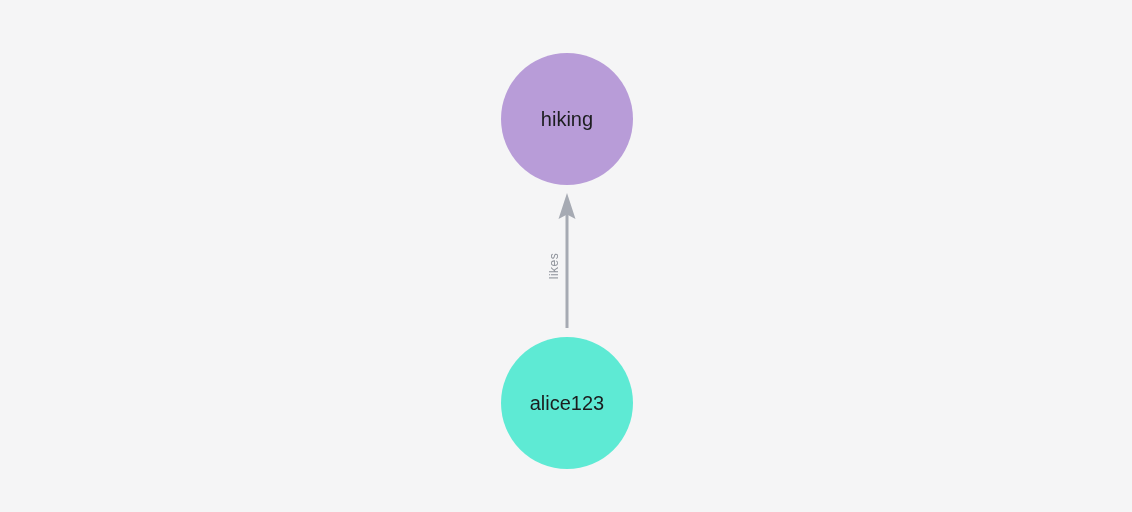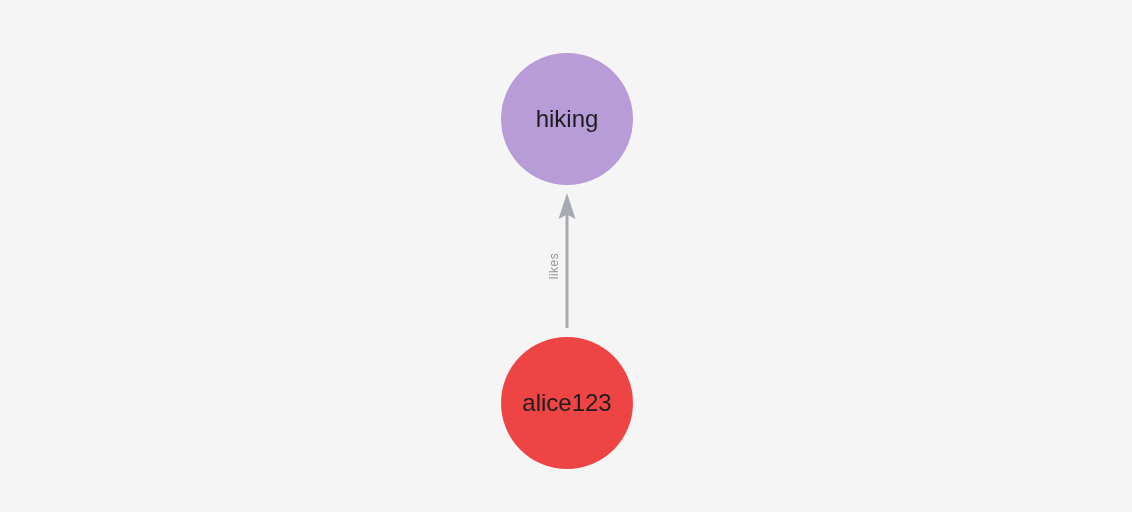--- a/index.html
+++ b/index.html
@@ -25,21 +25,21 @@
     position: absolute;
     width: 132px;
     height: 132px;
     border-radius: 50%;
     display: flex;
     align-items: center;
     justify-content: center;
     cursor: pointer;
   }
   .node-label {
-    font-size: 24px;
+    font-size: 20px;
     line-height: 1;
     white-space: nowrap;
   }
   .node-hiking {
     left: 501px;
     top: 53px;
   }
   .node-alice {
     left: 501px;
     top: 337px;
@@ -66,17 +66,17 @@
       <polygon points="567,193 558.5,219 567,214.5 575.5,219" fill="#a6aab3"></polygon>
     </g>
   </svg>
 
   <div class="edge-label" style="color: rgb(142, 146, 154);">likes</div>
 
   <div class="node node-hiking" style="background: rgb(184, 156, 216); color: rgb(28, 29, 31);">
     <span class="node-label">hiking</span>
   </div>
 
-  <div class="node node-alice" style="background: #ef4444; color: rgb(28, 29, 31);">
+  <div class="node node-alice" style="background: #5eead4; color: rgb(28, 29, 31);">
     <span class="node-label">alice123</span>
   </div>
 
 </div>
 
 </body></html>

